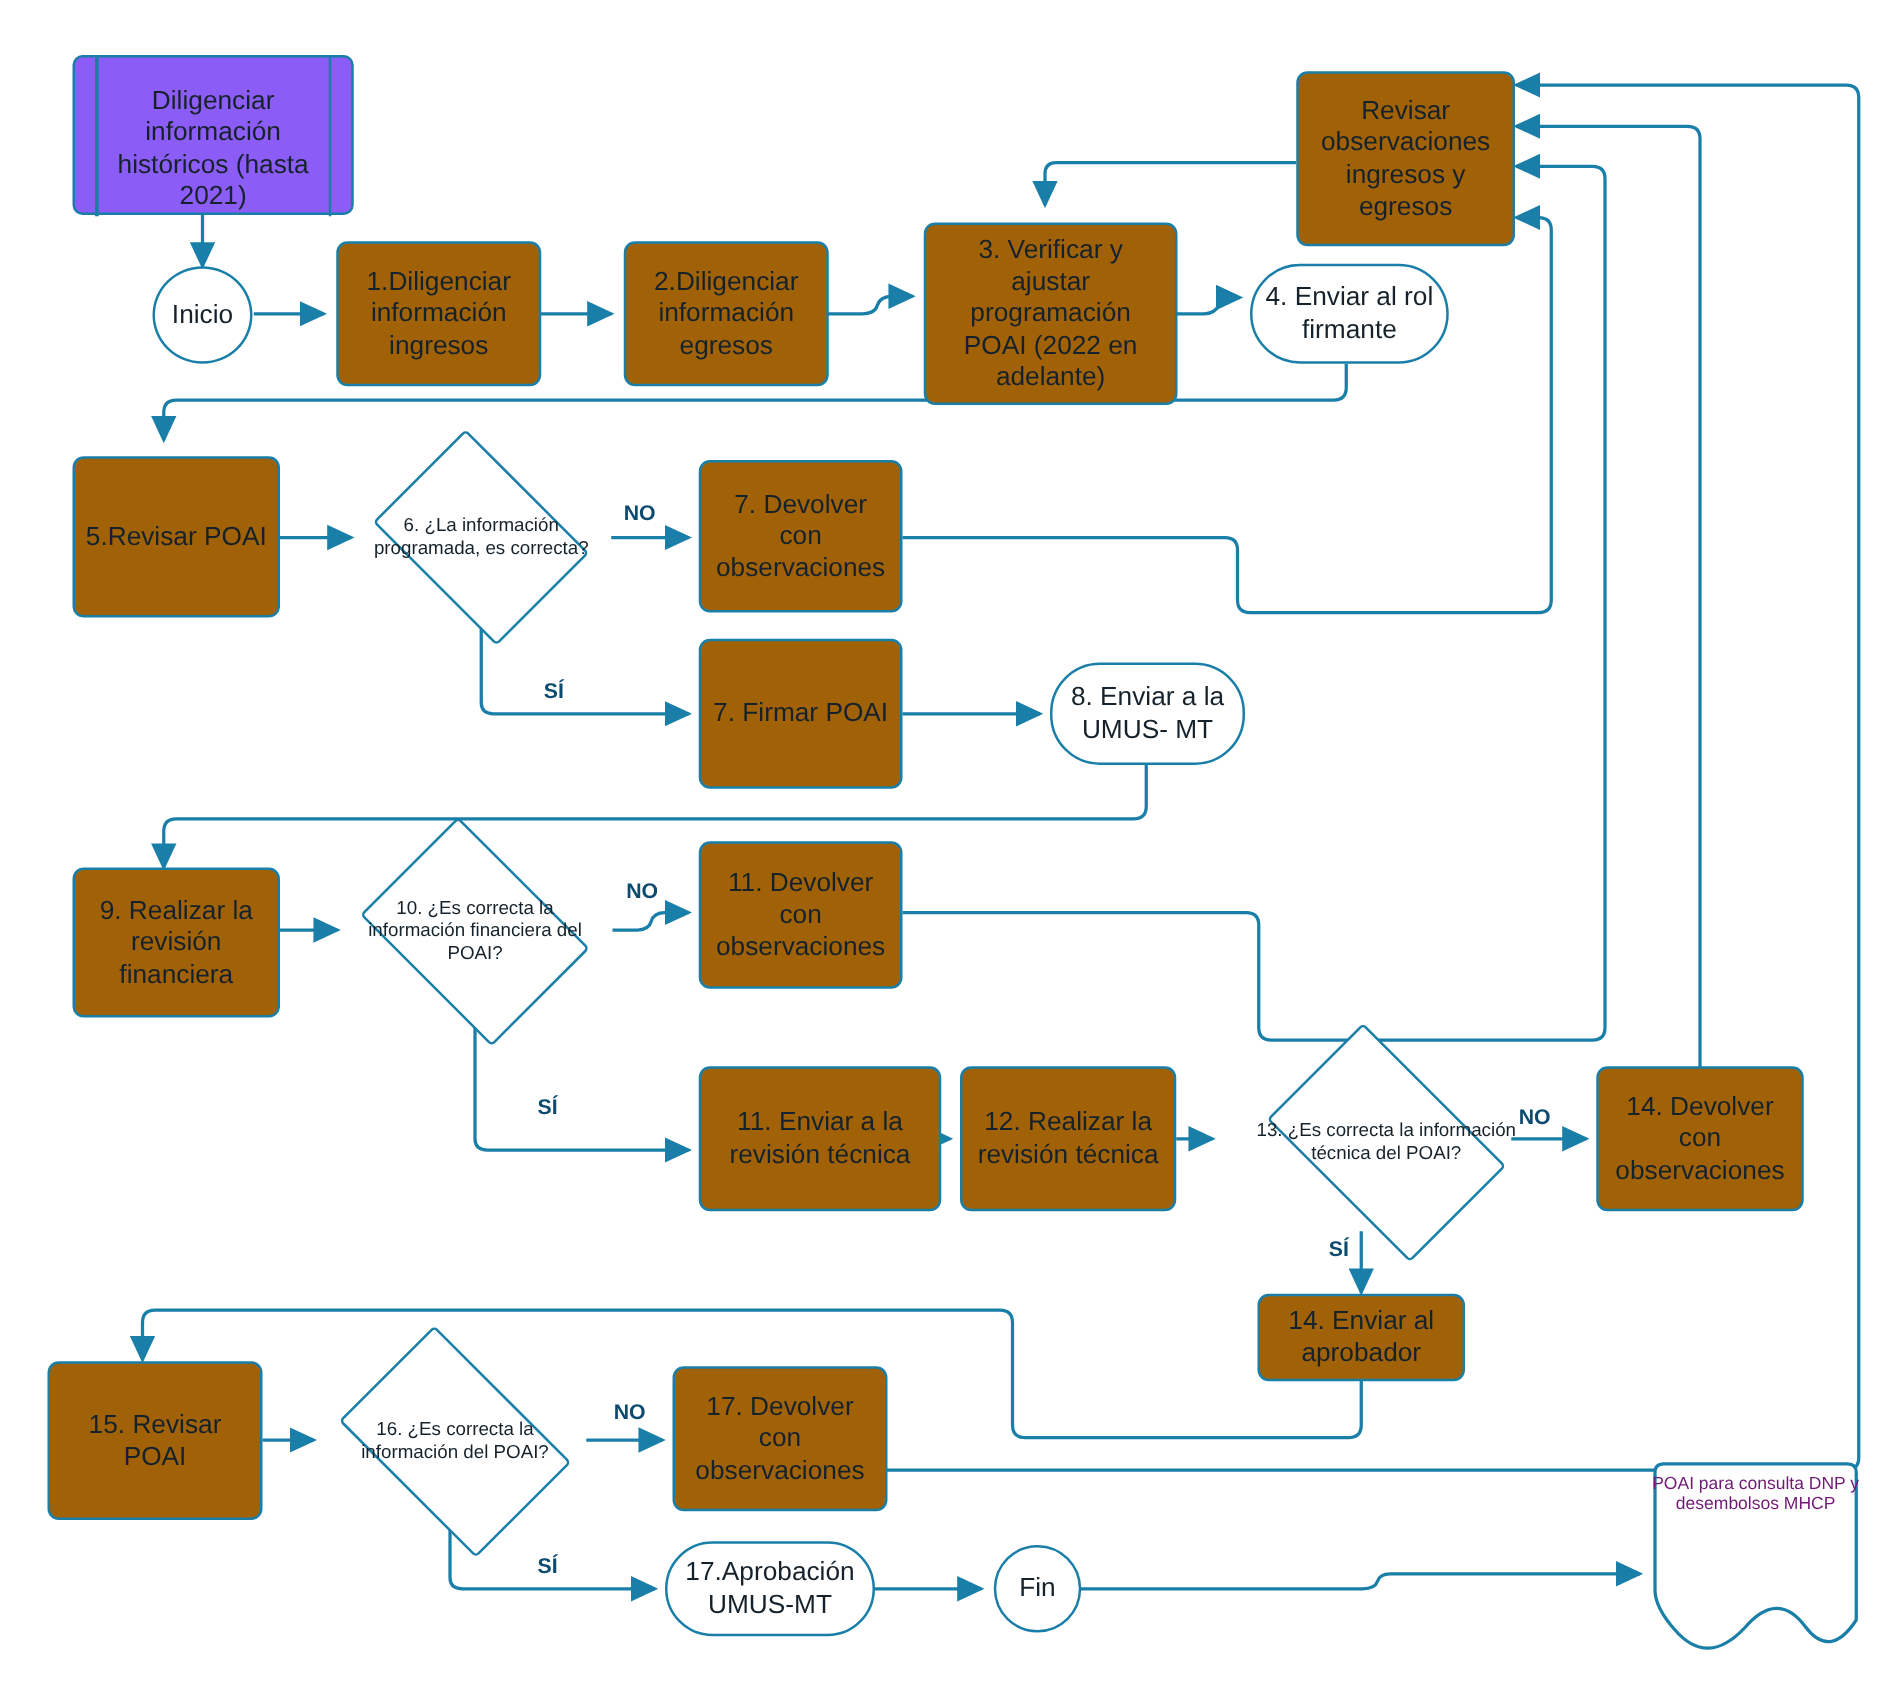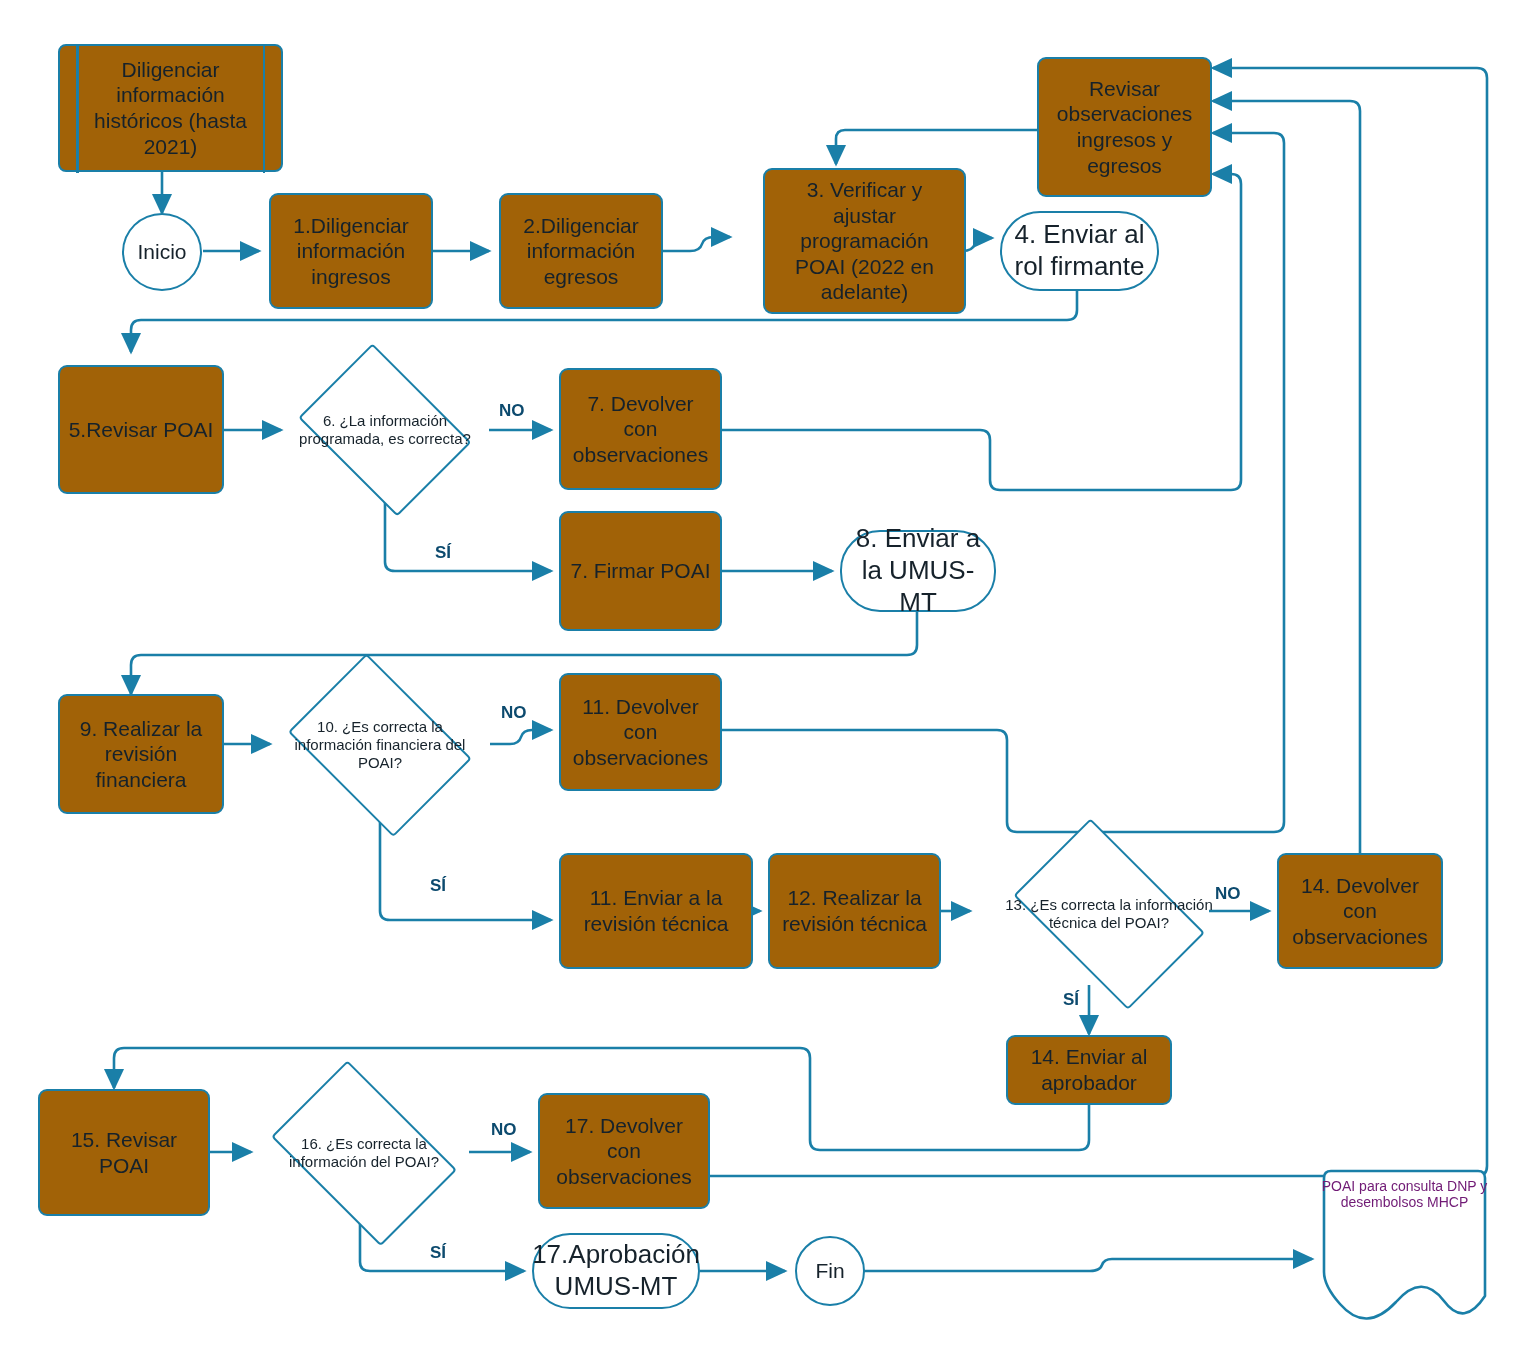--- a/index.html
+++ b/index.html
@@ -3,28 +3,28 @@
 <meta charset="utf-8">
 <style>
   html,body{margin:0;padding:0;background:#ffffff;}
   body{width:1520px;height:1362px;overflow:hidden;
        font-family:"Liberation Sans", sans-serif;}
   #stage{position:relative;width:1520px;height:1362px;}
   svg.edges{position:absolute;left:0;top:0;width:1520px;height:1362px;pointer-events:none;}
   .node{position:absolute;box-sizing:border-box;display:flex;align-items:center;
         justify-content:center;text-align:center;color:#16222b;line-height:1.22;}
   .proc{background:#a16207;border:2.5px solid #1a7fa8;border-radius:9px;font-size:21px;}
-  .term{background:#ffffff;border:2.5px solid #1a7fa8;border-radius:40px;font-size:26px;}
+  .term{background:#ffffff;border:2.5px solid #1a7fa8;border-radius:40px;font-size:21px;}
   .circle{background:#ffffff;border:2.5px solid #1a7fa8;border-radius:50%;font-size:21px;}
   .dec{background:transparent;font-size:15px;z-index:3;}
   .dec .dectext{position:relative;z-index:4;padding:0 6px;}
   .dec .diamond{position:absolute;left:50%;top:50%;width:71%;height:71%;
        transform:translate(-50%,-50%) rotate(45deg);background:#ffffff;
        border:2.5px solid #1a7fa8;border-radius:4px;z-index:-1;}
-  .predef{background:#a16207;border:2.5px solid #1a7fa8;border-radius:8px;font-size:21px;}
+  .predef{background:#8b5cf6;border:2.5px solid #1a7fa8;border-radius:8px;font-size:21px;align-items:flex-end;}
   .predef .bar{position:absolute;top:-2.5px;bottom:-2.5px;width:2.5px;background:#1a7fa8;}
   .predef .bl{left:16px;} .predef .br{right:16px;}
   .docshape{font-size:14px;color:#701a75;}
   .docshape .dtext{position:absolute;left:0;right:0;top:10px;text-align:center;z-index:2;}
   .elabel{position:absolute;font-size:17px;font-weight:bold;color:#0c4a6e;}
 </style>
 </head>
 <body>
 
 <div id="stage">
@@ -109,21 +109,21 @@
   </div>
 
   <div class="node proc" style="left:269px;top:193px;width:164px;height:116px;padding:0 8px;">
     <span>1.Diligenciar información ingresos</span>
   </div>
 
   <div class="node proc" style="left:499px;top:193px;width:164px;height:116px;padding:0 8px;">
     <span>2.Diligenciar información egresos</span>
   </div>
 
-  <div class="node proc" style="left:739px;top:168px;width:203px;height:146px;padding:0 8px;margin-left:24px;">
+  <div class="node proc" style="left:739px;top:178px;width:203px;height:146px;padding:0 8px;">
     <span>3. Verificar y ajustar programación POAI (2022 en adelante)</span>
   </div>
 
   <div class="node term" style="left:1000px;top:211px;width:159px;height:80px;padding:0 10px;">
     <span>4. Enviar al rol firmante</span>
   </div>
 
   <div class="node proc" style="left:1037px;top:57px;width:175px;height:140px;padding:0 8px;">
     <span>Revisar observaciones ingresos y egresos</span>
   </div>

